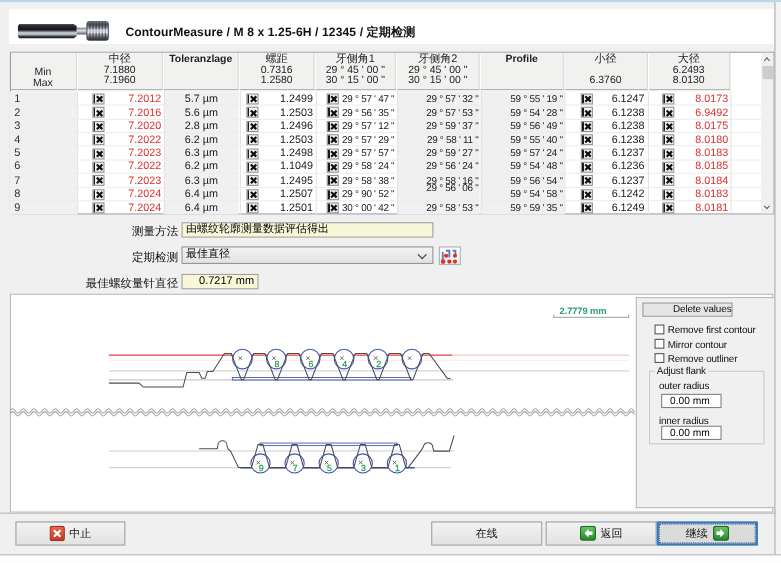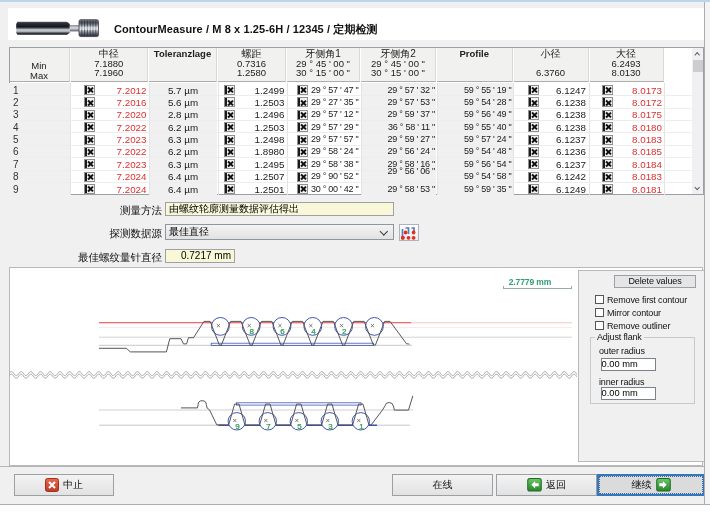--- a/index.html
+++ b/index.html
@@ -50,26 +50,26 @@
 .f2 { position:absolute; left:165px; top:248.5px; width:70px; height:14px; background:#f8f8d8; border:1px solid #a0a0a6; font-size:10px; line-height:12px; text-align:right; padding-right:3px; }
 
 
 .gz { position:absolute; left:9px; top:267px; width:694px; height:198.5px; background:#fff; border:1px solid #b9b9b9; }
 .graph { position:absolute; left:9px; top:267.5px; }
 .scale { position:absolute; left:495px; top:277px; width:70px; text-align:center; font-size:8.5px; letter-spacing:-0.1px; color:#2f9e71; font-weight:bold; }
 .bracket { position:absolute; left:503px; top:285.5px; width:69px; height:3.5px; border-left:1px solid #9aa; border-right:1px solid #9aa; border-bottom:1.2px solid #9aa; }
 
 
 .rpanel { position:absolute; left:578px; top:270px; width:125.5px; height:192px; background:#f0f0f0; border:1px solid #b9b9b9; border-right:none; }
-.delbtn { position:absolute; left:614px; top:275px; width:82px; height:12.5px; background:#e5e5e5; border:1px solid #9aa0a6; font-size:9px; letter-spacing:-0.1px; text-align:center; line-height:10.5px; color:#111; }
+.delbtn { position:absolute; left:584px; top:275px; width:82px; height:12.5px; background:#e5e5e5; border:1px solid #9aa0a6; font-size:9px; letter-spacing:-0.1px; text-align:right; line-height:10.5px; color:#111; }
 .rcb { position:absolute; left:594.5px; width:9px; height:9px; background:#fff; border:1px solid #555; }
 .rlbl { position:absolute; left:607px; font-size:9px; letter-spacing:-0.15px; color:#111; white-space:nowrap; }
 .gbox { position:absolute; left:589.5px; top:337px; width:105px; height:67px; border:1px solid #c9c9c9; }
 .gboxlbl { position:absolute; left:595px; top:332px; font-size:9px; letter-spacing:-0.15px; background:#f0f0f0; padding:0 2px; color:#111; }
-.rin { position:absolute; left:600.5px; width:55.5px; height:13px; background:#fff; border:1px solid #7b828a; font-size:9.3px; text-align:left; line-height:11px; padding-right:2px; }
+.rin { position:absolute; left:600.5px; width:55.5px; height:13px; background:#fff; border:1px solid #7b828a; font-size:9.3px; text-align:center; line-height:11px; padding-right:2px; }
 
 
 .bbar { position:absolute; left:0; top:466px; width:710px; height:37.5px; background:#f0f0f0; border-top:1px solid #b5b5b5; }
 .btn { position:absolute; top:473.8px; height:22px; background:linear-gradient(#f3f3f3,#e2e2e2); border:1px solid #9aa0a6; font-size:10px; color:#111; display:flex; align-items:center; justify-content:center; gap:4px; }
 .btn svg { flex:none; }
 .btn-next { border:2px solid #3178bd; outline:1px dotted #44669c; outline-offset:-3px; background:#dbdbdb; }
 </style></head>
 <body>
 <div class="topline"></div>
 <div class="hdrpanel"></div>
@@ -198,27 +198,27 @@
 <div class="tv" style="left:530px;top:84.5px;width:56px">6.1247</div>
 <span class="cb" style="left:602px;top:85.0px"></span>
 <div class="tv red" style="left:612px;top:84.5px;width:50px">8.0173</div>
 <div class="rn" style="top:96.9px">2</div>
 <span class="cb" style="left:84px;top:97.4px"></span>
 <div class="tv red" style="left:100px;top:96.9px;width:46.5px">7.2016</div>
 <div class="tv ctr" style="left:149px;top:96.9px;width:68px">5.6 µm</div>
 <span class="cb" style="left:224px;top:97.4px"></span>
 <div class="tv" style="left:238px;top:96.9px;width:46.5px">1.2503</div>
 <span class="cb" style="left:297px;top:97.4px"></span>
-<div class="tv deg" style="left:300px;top:96.9px;width:58.5px">29 ° 27 ' 35 "</div>
+<div class="tv deg" style="left:300px;top:96.9px;width:58.5px">29 ° 56 ' 35 "</div>
 <div class="tv deg" style="left:365px;top:96.9px;width:70px">29 ° 57 ' 53 "</div>
 <div class="tv deg" style="left:440px;top:96.9px;width:71.5px">59 ° 54 ' 28 "</div>
 <span class="cb" style="left:528px;top:97.4px"></span>
 <div class="tv" style="left:530px;top:96.9px;width:56px">6.1238</div>
 <span class="cb" style="left:602px;top:97.4px"></span>
-<div class="tv red" style="left:612px;top:96.9px;width:50px">8.0172</div>
+<div class="tv red" style="left:612px;top:96.9px;width:50px">6.9492</div>
 <div class="rn" style="top:109.3px">3</div>
 <span class="cb" style="left:84px;top:109.8px"></span>
 <div class="tv red" style="left:100px;top:109.3px;width:46.5px">7.2020</div>
 <div class="tv ctr" style="left:149px;top:109.3px;width:68px">2.8 µm</div>
 <span class="cb" style="left:224px;top:109.8px"></span>
 <div class="tv" style="left:238px;top:109.3px;width:46.5px">1.2496</div>
 <span class="cb" style="left:297px;top:109.8px"></span>
 <div class="tv deg" style="left:300px;top:109.3px;width:58.5px">29 ° 57 ' 12 "</div>
 <div class="tv deg" style="left:365px;top:109.3px;width:70px">29 ° 59 ' 37 "</div>
 <div class="tv deg" style="left:440px;top:109.3px;width:71.5px">59 ° 56 ' 49 "</div>
@@ -227,21 +227,21 @@
 <span class="cb" style="left:602px;top:109.8px"></span>
 <div class="tv red" style="left:612px;top:109.3px;width:50px">8.0175</div>
 <div class="rn" style="top:121.6px">4</div>
 <span class="cb" style="left:84px;top:122.1px"></span>
 <div class="tv red" style="left:100px;top:121.6px;width:46.5px">7.2022</div>
 <div class="tv ctr" style="left:149px;top:121.6px;width:68px">6.2 µm</div>
 <span class="cb" style="left:224px;top:122.1px"></span>
 <div class="tv" style="left:238px;top:121.6px;width:46.5px">1.2503</div>
 <span class="cb" style="left:297px;top:122.1px"></span>
 <div class="tv deg" style="left:300px;top:121.6px;width:58.5px">29 ° 57 ' 29 "</div>
-<div class="tv deg" style="left:365px;top:121.6px;width:70px">36 ° 58 ' 11 "</div>
+<div class="tv deg" style="left:365px;top:121.6px;width:70px">29 ° 58 ' 11 "</div>
 <div class="tv deg" style="left:440px;top:121.6px;width:71.5px">59 ° 55 ' 40 "</div>
 <span class="cb" style="left:528px;top:122.1px"></span>
 <div class="tv" style="left:530px;top:121.6px;width:56px">6.1238</div>
 <span class="cb" style="left:602px;top:122.1px"></span>
 <div class="tv red" style="left:612px;top:121.6px;width:50px">8.0180</div>
 <div class="rn" style="top:134.0px">5</div>
 <span class="cb" style="left:84px;top:134.5px"></span>
 <div class="tv red" style="left:100px;top:134.0px;width:46.5px">7.2023</div>
 <div class="tv ctr" style="left:149px;top:134.0px;width:68px">6.3 µm</div>
 <span class="cb" style="left:224px;top:134.5px"></span>
@@ -252,21 +252,21 @@
 <div class="tv deg" style="left:440px;top:134.0px;width:71.5px">59 ° 57 ' 24 "</div>
 <span class="cb" style="left:528px;top:134.5px"></span>
 <div class="tv" style="left:530px;top:134.0px;width:56px">6.1237</div>
 <span class="cb" style="left:602px;top:134.5px"></span>
 <div class="tv red" style="left:612px;top:134.0px;width:50px">8.0183</div>
 <div class="rn" style="top:146.4px">6</div>
 <span class="cb" style="left:84px;top:146.9px"></span>
 <div class="tv red" style="left:100px;top:146.4px;width:46.5px">7.2022</div>
 <div class="tv ctr" style="left:149px;top:146.4px;width:68px">6.2 µm</div>
 <span class="cb" style="left:224px;top:146.9px"></span>
-<div class="tv" style="left:238px;top:146.4px;width:46.5px">1.8980</div>
+<div class="tv" style="left:238px;top:146.4px;width:46.5px">1.1049</div>
 <span class="cb" style="left:297px;top:146.9px"></span>
 <div class="tv deg" style="left:300px;top:146.4px;width:58.5px">29 ° 58 ' 24 "</div>
 <div class="tv deg" style="left:365px;top:146.4px;width:70px">29 ° 56 ' 24 "</div>
 <div class="tv deg" style="left:440px;top:146.4px;width:71.5px">59 ° 54 ' 48 "</div>
 <span class="cb" style="left:528px;top:146.9px"></span>
 <div class="tv" style="left:530px;top:146.4px;width:56px">6.1236</div>
 <span class="cb" style="left:602px;top:146.9px"></span>
 <div class="tv red" style="left:612px;top:146.4px;width:50px">8.0185</div>
 <div class="rn" style="top:158.8px">7</div>
 <span class="cb" style="left:84px;top:159.3px"></span>
@@ -314,21 +314,21 @@
 <div class="sb-up">
     <span class="chev"></span>
   </div>
 <div class="sb-dn">
     <span class="chev"></span>
   </div>
 <div class="sb-th"></div>
 
 <div class="lbl" style="left:62px;top:204px;width:100px">测量方法</div>
 <div class="f1">由螺纹轮廓测量数据评估得出</div>
-<div class="lbl" style="left:62px;top:226.5px;width:100px">探测数据源</div>
+<div class="lbl" style="left:62px;top:226.5px;width:100px">定期检测</div>
 <div class="combo">最佳直径</div>
 <div class="ibtn">
 <svg width="15" height="14" viewBox="0 0 15 14">
 <g stroke="#5b7db1" stroke-width="1.7" fill="none">
 <path d="M1.5 3 L1.5 11"></path>
 <path d="M4.5 2 L7.5 2 L7.5 8"></path>
 <path d="M10.5 2 L13 2 L13 5"></path>
 </g>
 <g fill="#e03020">
 <circle cx="4.6" cy="6.5" r="1.9"></circle>
@@ -429,21 +429,21 @@
         <linearGradient id="gl" x1="0" y1="0" x2="0" y2="1">
           <stop offset="0" stop-color="#6ec868"></stop>
           <stop offset="1" stop-color="#27872b"></stop>
         </linearGradient>
       </defs>
       <rect x="0.5" y="0.5" width="13" height="12" rx="2" fill="url(#gl)" stroke="#1d6b22"></rect>
       <path d="M7.6 2.8 L4 6.5 L7.6 10.2 L7.6 8 L11 8 L11 5 L7.6 5 Z" fill="#fff"></path>
     </svg>
     <span>返回</span>
   </div>
-<div class="btn btn-next" style="left:597px;width:108px">
+<div class="btn btn-next" style="left:597px;width:92px">
     <span>继续</span>
     <svg width="15" height="13.5" viewBox="0 0 14 13">
       <defs>
         <linearGradient id="gr" x1="0" y1="0" x2="0" y2="1">
           <stop offset="0" stop-color="#6ec868"></stop>
           <stop offset="1" stop-color="#27872b"></stop>
         </linearGradient>
       </defs>
       <rect x="0.5" y="0.5" width="13" height="12" rx="2" fill="url(#gr)" stroke="#1d6b22"></rect>
       <path d="M6.4 2.8 L10 6.5 L6.4 10.2 L6.4 8 L3 8 L3 5 L6.4 5 Z" fill="#fff"></path>

